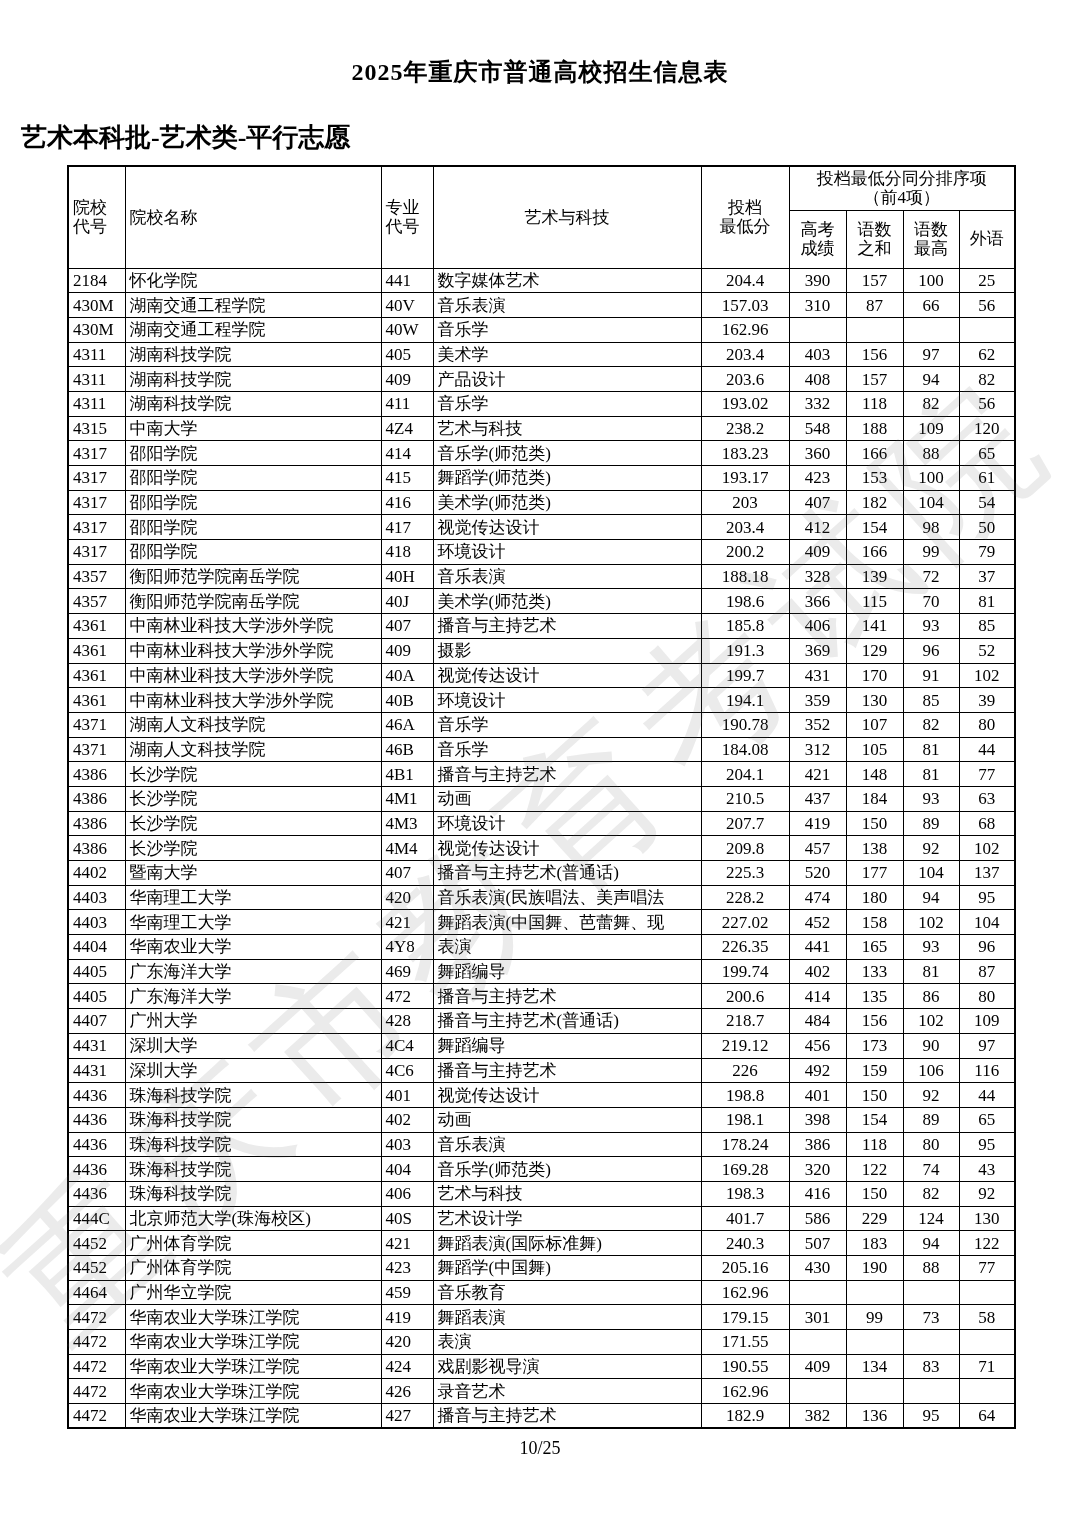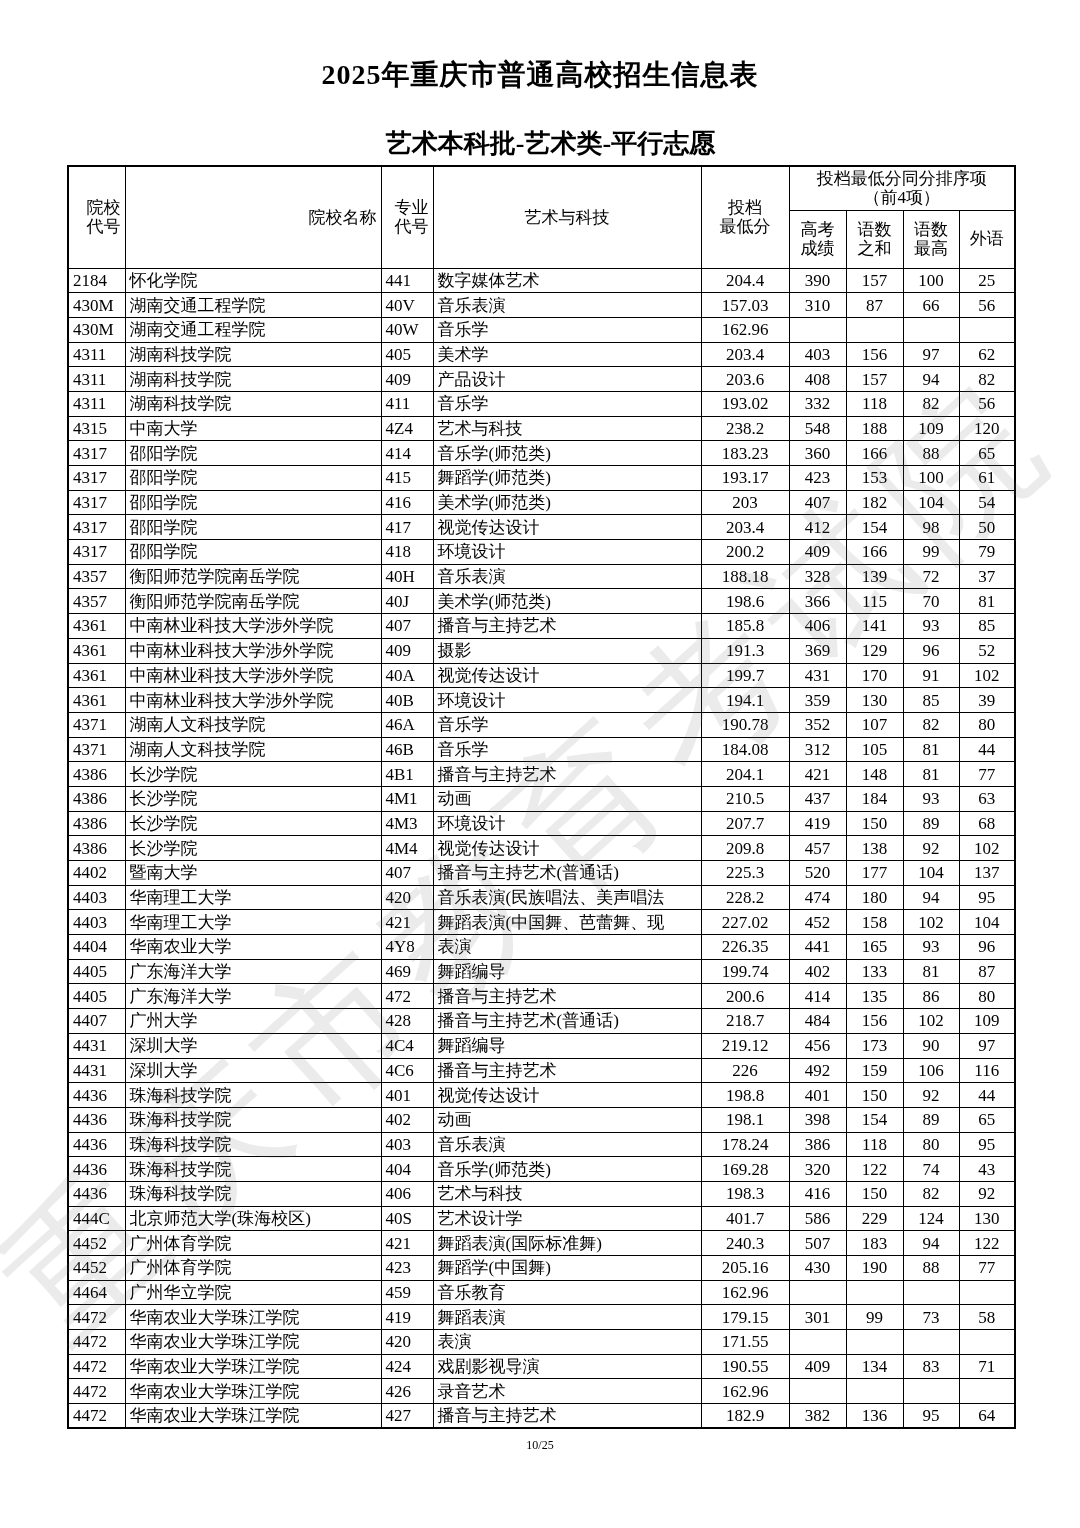--- a/index.html
+++ b/index.html
@@ -8,28 +8,27 @@
     position: relative;
     background: #ffffff;
     color: #000000;
     font-family: "Liberation Serif", "DejaVu Serif", serif;
     overflow: hidden;
   }
   .title {
     position: absolute;
     top: 56px; left: 0; width: 100%;
     text-align: center;
-    font-size: 28px;
+    font-size: 24px;
     font-weight: bold;
     letter-spacing: 1px;
   }
   .subtitle {
     position: absolute;
-    top: 126px; left: 0; width: 100%;
-    text-align: center;
+    top: 120px; left: 0; width: 100%;
     font-size: 26px;
     font-weight: bold;
     padding-left: 21px;
   }
   .watermark {
     position: absolute;
     top: 860px; left: 530px;
     transform: translate(-50%, -50%) rotate(-42deg);
     font-size: 150px;
     letter-spacing: 18px;
@@ -55,33 +54,33 @@
     overflow: hidden;
   }
   table.main { border: 2px solid #000; }
   thead th {
     text-align: center;
     vertical-align: middle;
     white-space: pre-line;
   }
   thead tr.group-row th { height: 44px; }
   thead tr.sub-row th { height: 58px; }
-  th.h-left { text-align: right; margin-top: 48px; }
+  th.h-left { text-align: left; margin-top: 48px; }
   tbody td {
     height: 24.7px;
     white-space: nowrap;
     vertical-align: middle;
   }
   td.col-0, td.col-1, td.col-2, td.col-3 { text-align: left; }
   td.col-4, td.col-5, td.col-6, td.col-7, td.col-8 { text-align: center; }
   .footer {
     position: absolute;
     top: 1438px; left: 0; width: 100%;
     text-align: center;
-    font-size: 12px;
+    font-size: 18px;
   }
 </style>
 </head>
 <body>
 
 <div class="title">2025年重庆市普通高校招生信息表</div>
 <div class="subtitle">艺术本科批-艺术类-平行志愿</div>
 <div class="watermark">重庆市教育考试院</div>
 
 <table class="main">

